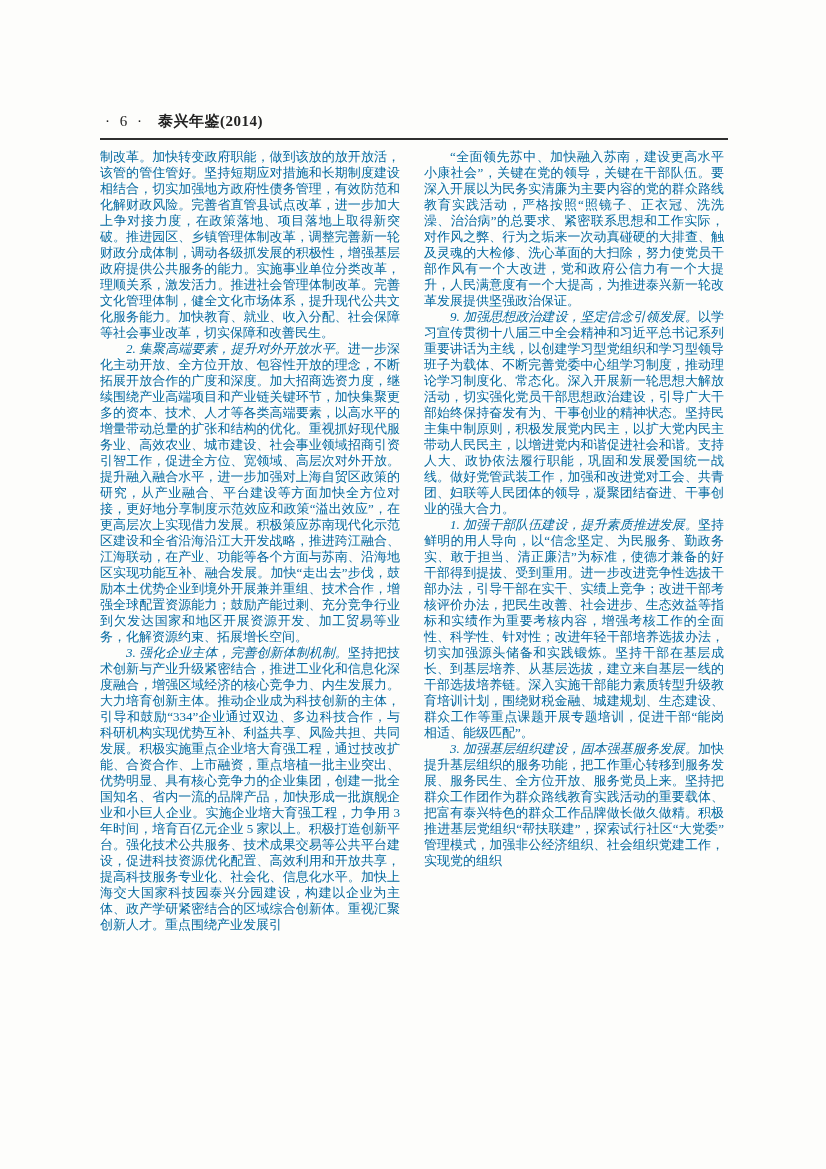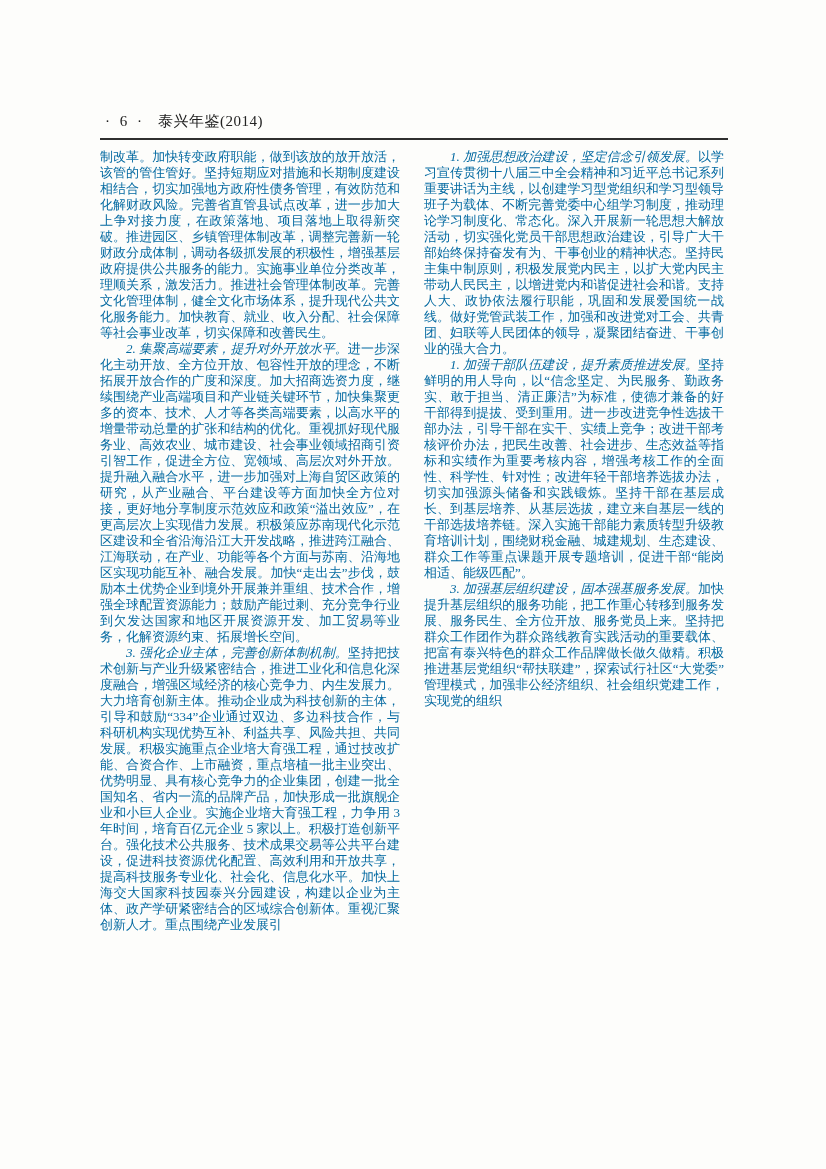--- a/index.html
+++ b/index.html
@@ -23,21 +23,21 @@
     align-items: baseline;
     padding-left: 5px;
     font-size: 15px;
     color: #222;
   }
   .pagenum {
     letter-spacing: 3px;
     white-space: pre;
   }
   .booktitle {
-    font-weight: 400;
+    font-weight: 700;
     margin-left: 13px;
     letter-spacing: 0.5px;
   }
   .rule {
     width: 628px;
     border-top: 2px solid #2f2f2f;
     margin-top: 7px;
   }
   .columns {
     display: flex;
@@ -84,20 +84,21 @@
 
   <div class="columns">
 
     <div class="col">
       <p class="noindent"><span>制改革。加快转变政府职能，做到该放的放开放活，该管的管住管好。坚持短期应对措施和长期制度建设相结合，切实加强地方政府性债务管理，有效防范和化解财政风险。完善省直管县试点改革，进一步加大上争对接力度，在政策落地、项目落地上取得新突破。推进园区、乡镇管理体制改革，调整完善新一轮财政分成体制，调动各级抓发展的积极性，增强基层政府提供公共服务的能力。实施事业单位分类改革，理顺关系，激发活力。推进社会管理体制改革。完善文化管理体制，健全文化市场体系，提升现代公共文化服务能力。加快教育、就业、收入分配、社会保障等社会事业改革，切实保障和改善民生。</span></p>
       <p><span class="lead">2. 集聚高端要素，提升对外开放水平。</span><span>进一步深化主动开放、全方位开放、包容性开放的理念，不断拓展开放合作的广度和深度。加大招商选资力度，继续围绕产业高端项目和产业链关键环节，加快集聚更多的资本、技术、人才等各类高端要素，以高水平的增量带动总量的扩张和结构的优化。重视抓好现代服务业、高效农业、城市建设、社会事业领域招商引资引智工作，促进全方位、宽领域、高层次对外开放。提升融入融合水平，进一步加强对上海自贸区政策的研究，从产业融合、平台建设等方面加快全方位对接，更好地分享制度示范效应和政策“溢出效应”，在更高层次上实现借力发展。积极策应苏南现代化示范区建设和全省沿海沿江大开发战略，推进跨江融合、江海联动，在产业、功能等各个方面与苏南、沿海地区实现功能互补、融合发展。加快“走出去”步伐，鼓励本土优势企业到境外开展兼并重组、技术合作，增强全球配置资源能力；鼓励产能过剩、充分竞争行业到欠发达国家和地区开展资源开发、加工贸易等业务，化解资源约束、拓展增长空间。</span></p>
       <p><span class="lead">3. 强化企业主体，完善创新体制机制。</span><span>坚持把技术创新与产业升级紧密结合，推进工业化和信息化深度融合，增强区域经济的核心竞争力、内生发展力。大力培育创新主体。推动企业成为科技创新的主体，引导和鼓励“334”企业通过双边、多边科技合作，与科研机构实现优势互补、利益共享、风险共担、共同发展。积极实施重点企业培大育强工程，通过技改扩能、合资合作、上市融资，重点培植一批主业突出、优势明显、具有核心竞争力的企业集团，创建一批全国知名、省内一流的品牌产品，加快形成一批旗舰企业和小巨人企业。实施企业培大育强工程，力争用 3 年时间，培育百亿元企业 5 家以上。积极打造创新平台。强化技术公共服务、技术成果交易等公共平台建设，促进科技资源优化配置、高效利用和开放共享，提高科技服务专业化、社会化、信息化水平。加快上海交大国家科技园泰兴分园建设，构建以企业为主体、政产学研紧密结合的区域综合创新体。重视汇聚创新人才。重点围绕产业发展引</span></p>
     </div>
 
     <div class="col">
-      <p><span class="lead">1. 加强思想政治建设，坚定信念引领发展。</span><span>以学习宣传贯彻十八届三中全会精神和习近平总书记系列重要讲话为主线，以创建学习型党组织和学习型领导班子为载体、不断完善党委中心组学习制度，推动理论学习制度化、常态化。深入开展新一轮思想大解放活动，切实强化党员干部思想政治建设，引导广大干部始终保持奋发有为、干事创业的精神状态。坚持民主集中制原则，积极发展党内民主，以扩大党内民主带动人民民主，以增进党内和谐促进社会和谐。支持人大、政协依法履行职能，巩固和发展爱国统一战线。做好党管武装工作，加强和改进党对工会、共青团、妇联等人民团体的领导，凝聚团结奋进、干事创业的强大合力。</span></p>
+      <p><span>“全面领先苏中、加快融入苏南，建设更高水平小康社会”，关键在党的领导，关键在干部队伍。要深入开展以为民务实清廉为主要内容的党的群众路线教育实践活动，严格按照“照镜子、正衣冠、洗洗澡、治治病”的总要求、紧密联系思想和工作实际，对作风之弊、行为之垢来一次动真碰硬的大排查、触及灵魂的大检修、洗心革面的大扫除，努力使党员干部作风有一个大改进，党和政府公信力有一个大提升，人民满意度有一个大提高，为推进泰兴新一轮改革发展提供坚强政治保证。</span></p>
+      <p><span class="lead">9. 加强思想政治建设，坚定信念引领发展。</span><span>以学习宣传贯彻十八届三中全会精神和习近平总书记系列重要讲话为主线，以创建学习型党组织和学习型领导班子为载体、不断完善党委中心组学习制度，推动理论学习制度化、常态化。深入开展新一轮思想大解放活动，切实强化党员干部思想政治建设，引导广大干部始终保持奋发有为、干事创业的精神状态。坚持民主集中制原则，积极发展党内民主，以扩大党内民主带动人民民主，以增进党内和谐促进社会和谐。支持人大、政协依法履行职能，巩固和发展爱国统一战线。做好党管武装工作，加强和改进党对工会、共青团、妇联等人民团体的领导，凝聚团结奋进、干事创业的强大合力。</span></p>
       <p><span class="lead">1. 加强干部队伍建设，提升素质推进发展。</span><span>坚持鲜明的用人导向，以“信念坚定、为民服务、勤政务实、敢于担当、清正廉洁”为标准，使德才兼备的好干部得到提拔、受到重用。进一步改进竞争性选拔干部办法，引导干部在实干、实绩上竞争；改进干部考核评价办法，把民生改善、社会进步、生态效益等指标和实绩作为重要考核内容，增强考核工作的全面性、科学性、针对性；改进年轻干部培养选拔办法，切实加强源头储备和实践锻炼。坚持干部在基层成长、到基层培养、从基层选拔，建立来自基层一线的干部选拔培养链。深入实施干部能力素质转型升级教育培训计划，围绕财税金融、城建规划、生态建设、群众工作等重点课题开展专题培训，促进干部“能岗相适、能级匹配”。</span></p>
       <p><span class="lead">3. 加强基层组织建设，固本强基服务发展。</span><span>加快提升基层组织的服务功能，把工作重心转移到服务发展、服务民生、全方位开放、服务党员上来。坚持把群众工作团作为群众路线教育实践活动的重要载体、把富有泰兴特色的群众工作品牌做长做久做精。积极推进基层党组织“帮扶联建”，探索试行社区“大党委”管理模式，加强非公经济组织、社会组织党建工作，实现党的组织</span></p>
     </div>
 
   </div>
 
 </div>
 
 </body></html>

